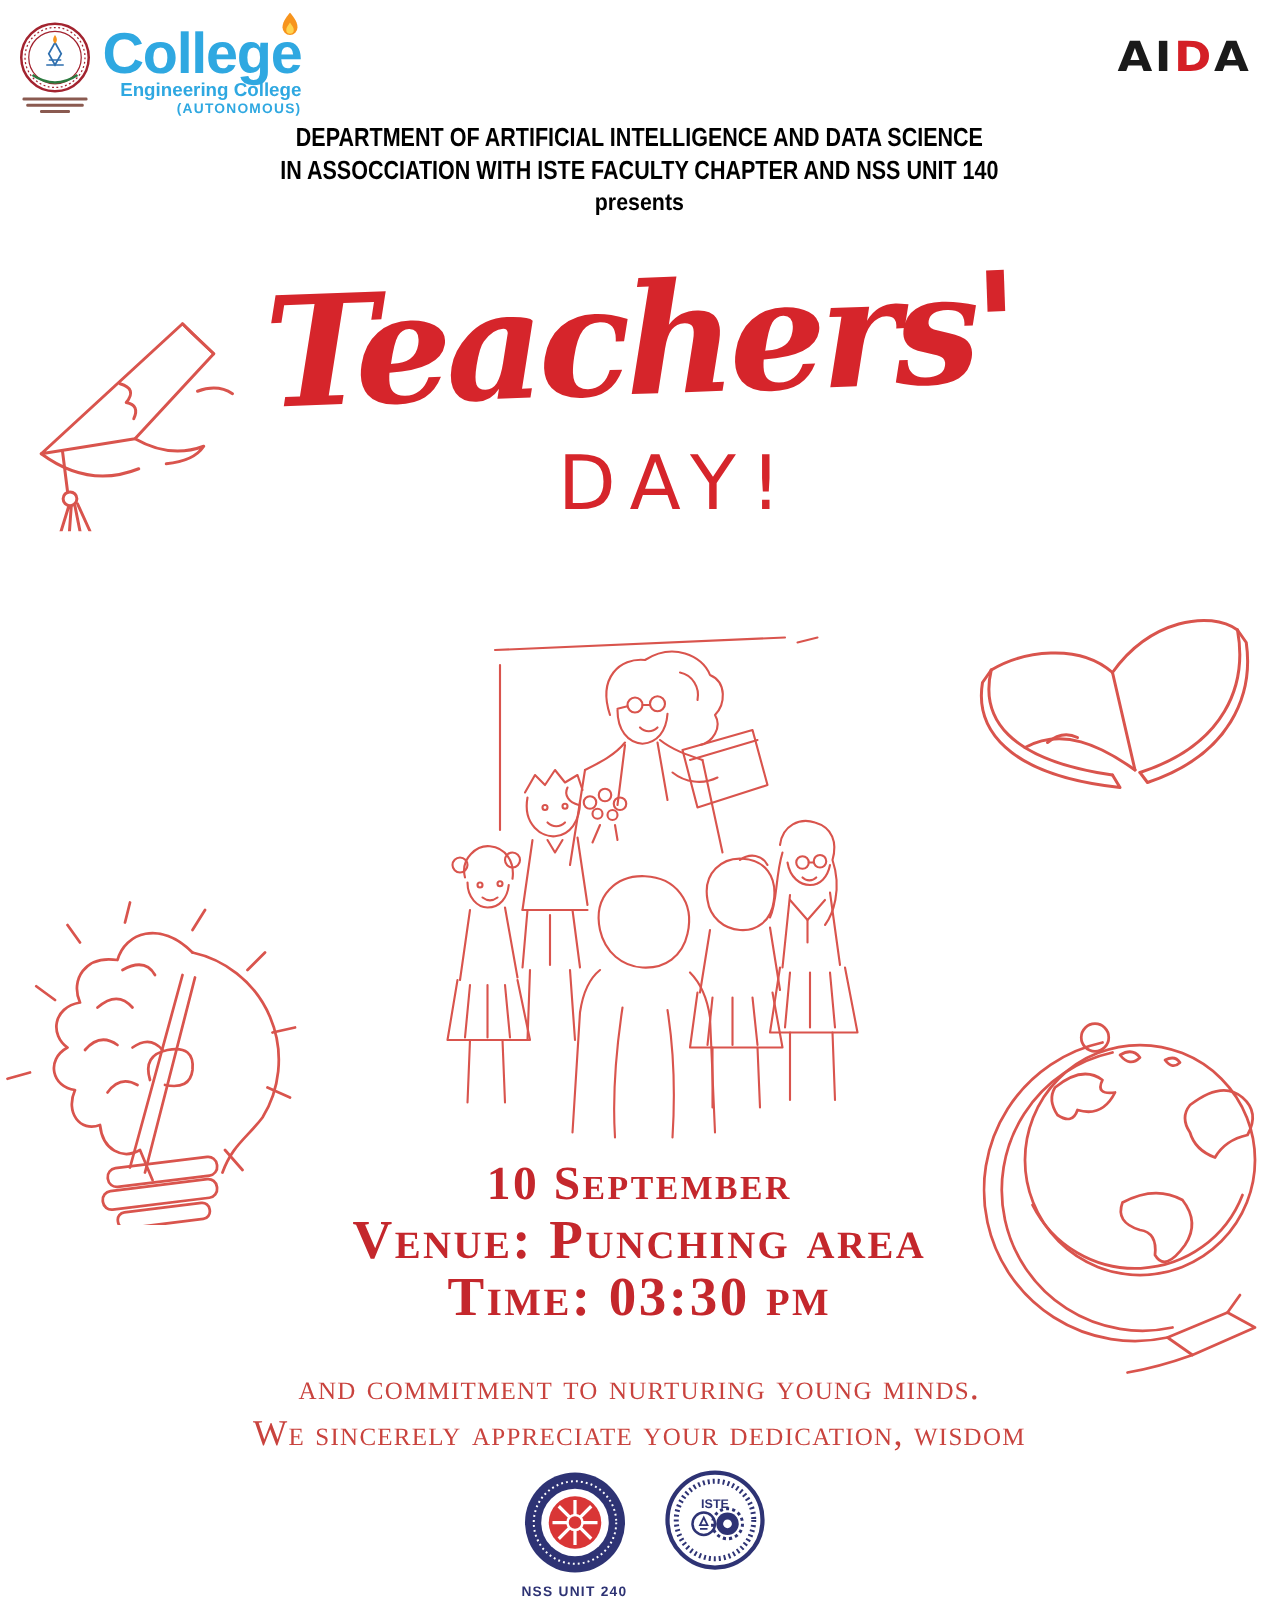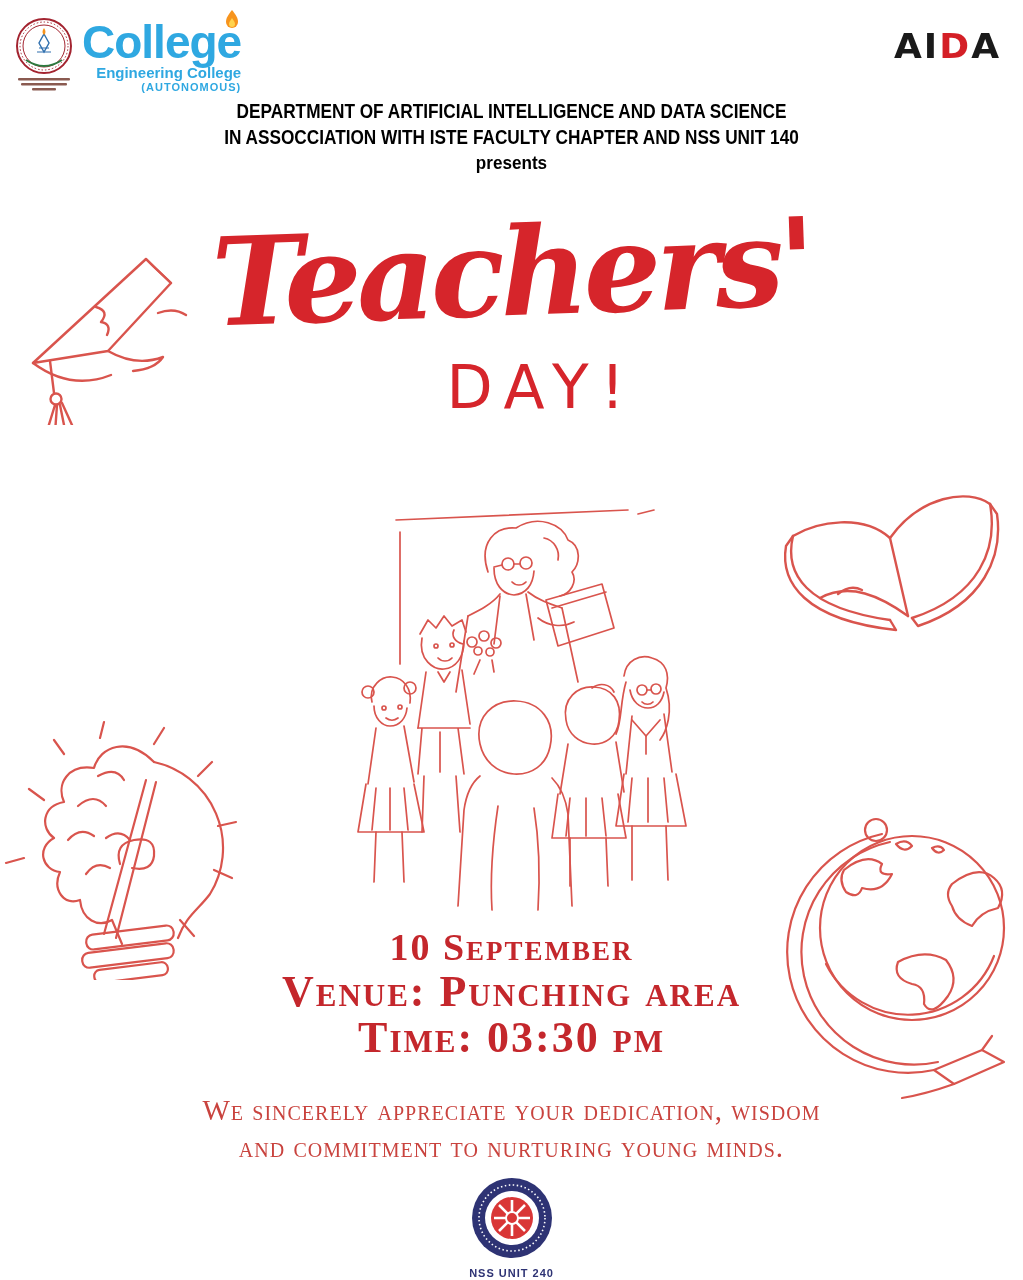--- a/index.html
+++ b/index.html
@@ -253,33 +253,45 @@
     </svg>
   </div>
 
   <div class="details">
     <div class="d1">10 September</div>
     <div class="d2">Venue: Punching area</div>
     <div class="d3">Time: 03:30 pm</div>
   </div>
 
   <div class="message">
+    <div>and commitment to nurturing young minds.</div>
     <div>We sincerely appreciate your dedication, wisdom</div>
-    <div>and commitment to nurturing young minds.</div>
   </div>
 
   <div class="footer">
     <div class="nss-wrap">
       <svg width="84" height="84" viewBox="0 0 84 84">
         <circle cx="42" cy="42" r="40" fill="#2e3374"></circle>
         <circle cx="42" cy="42" r="33" fill="none" stroke="#ffffff" stroke-width="1.6" stroke-dasharray="1.5,2.5"></circle>
         <circle cx="42" cy="42" r="27" fill="#ffffff"></circle>
         <circle cx="42" cy="42" r="21" fill="#d93636"></circle>
         <g stroke="#ffffff" stroke-width="2.6">
           <path d="M42,24 v36 M24,42 h36 M29,29 l26,26 M55,29 l-26,26"></path>
         </g>
         <circle cx="42" cy="42" r="6" fill="#d93636" stroke="#ffffff" stroke-width="2"></circle>
       </svg>
       <div class="nss-caption">NSS UNIT 240</div>
     </div>
+    <div>
+      <svg width="80" height="80" viewBox="0 0 80 80">
+        <circle cx="40" cy="40" r="38" fill="#ffffff" stroke="#2e3374" stroke-width="3.4"></circle>
+        <circle cx="40" cy="40" r="31" fill="none" stroke="#2e3374" stroke-width="4" stroke-dasharray="1.6,2.4"></circle>
+        <text x="40" y="30" text-anchor="middle" font-size="10" font-weight="bold" fill="#2e3374" font-family="Liberation Sans, sans-serif">ISTE</text>
+        <circle cx="31" cy="43" r="9" fill="none" stroke="#2e3374" stroke-width="2"></circle>
+        <path d="M31,38 l3,6 h-6 z M28,47 h6" stroke="#2e3374" stroke-width="1.4" fill="none"></path>
+        <circle cx="50" cy="43" r="9" fill="#2e3374"></circle>
+        <circle cx="50" cy="43" r="12" fill="none" stroke="#2e3374" stroke-width="2.4" stroke-dasharray="2.5,2.5"></circle>
+        <circle cx="50" cy="43" r="3.5" fill="#ffffff"></circle>
+      </svg>
+    </div>
   </div>
 
 </div>
 
 </body></html>

